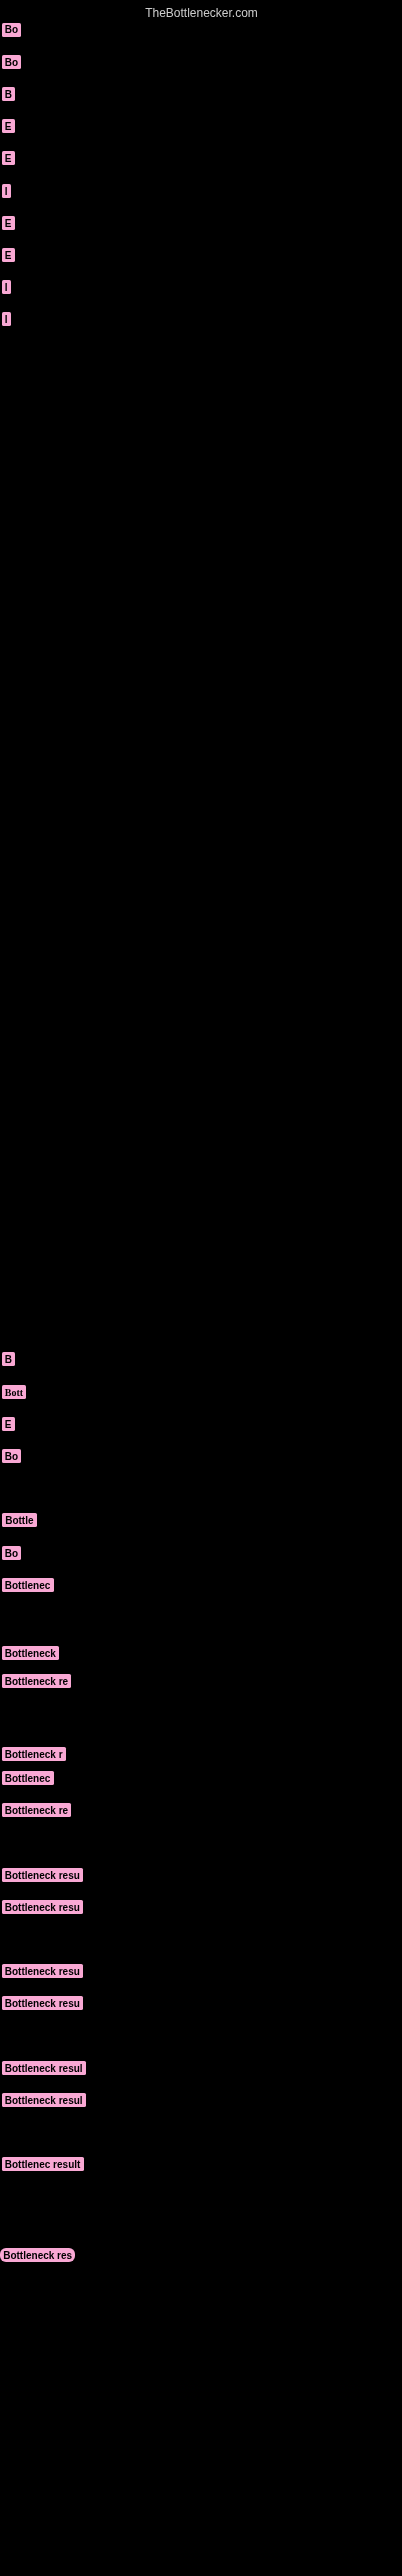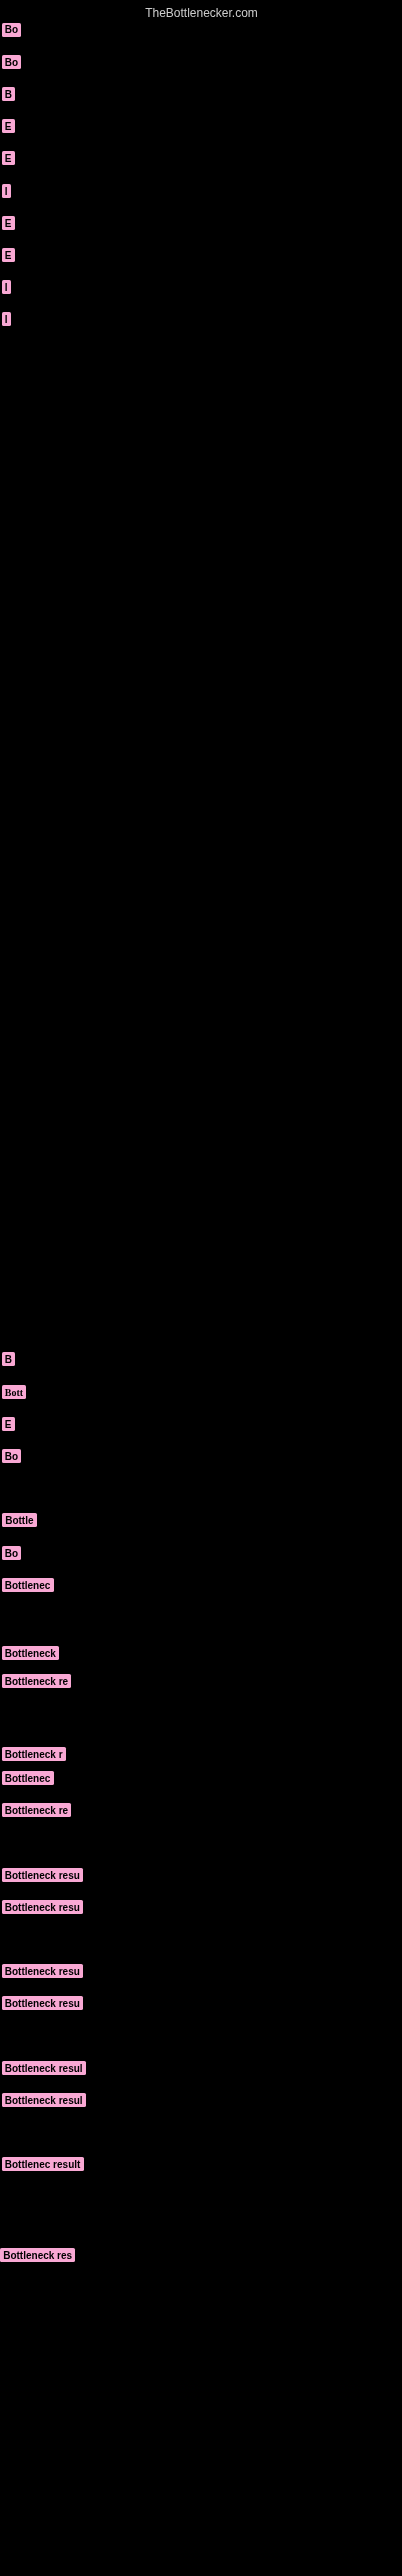--- a/index.html
+++ b/index.html
@@ -60,15 +60,15 @@
     <div class="badge" style="top: 1707px; left: 1.6px; margin-top: 40px;">Bottleneck r</div>
     <div class="badge" style="top: 1771px; left: 1.6px;">Bottlenec</div>
     <div class="badge" style="top: 1803px; left: 1.6px;">Bottleneck re</div>
     <div class="badge" style="top: 1868px; left: 1.6px;">Bottleneck resu</div>
     <div class="badge" style="top: 1900px; left: 1.6px;">Bottleneck resu</div>
     <div class="badge" style="top: 1964px; left: 1.6px;">Bottleneck resu</div>
     <div class="badge" style="top: 1996px; left: 1.6px;">Bottleneck resu</div>
     <div class="badge" style="top: 2061px; left: 1.6px;">Bottleneck resul</div>
     <div class="badge" style="top: 2093px; left: 1.6px;">Bottleneck resul</div>
     <div class="badge" style="top: 2157px; left: 1.6px;">Bottlenec result</div>
-    <div class="badge" style="top: 2248px; left: 0px;">Bottleneck res</div>
+    <div class="badge" style="top: 2248px; left: 0px; border-radius: 6px;">Bottleneck res</div>
   </div>
 
 
 </body></html>

